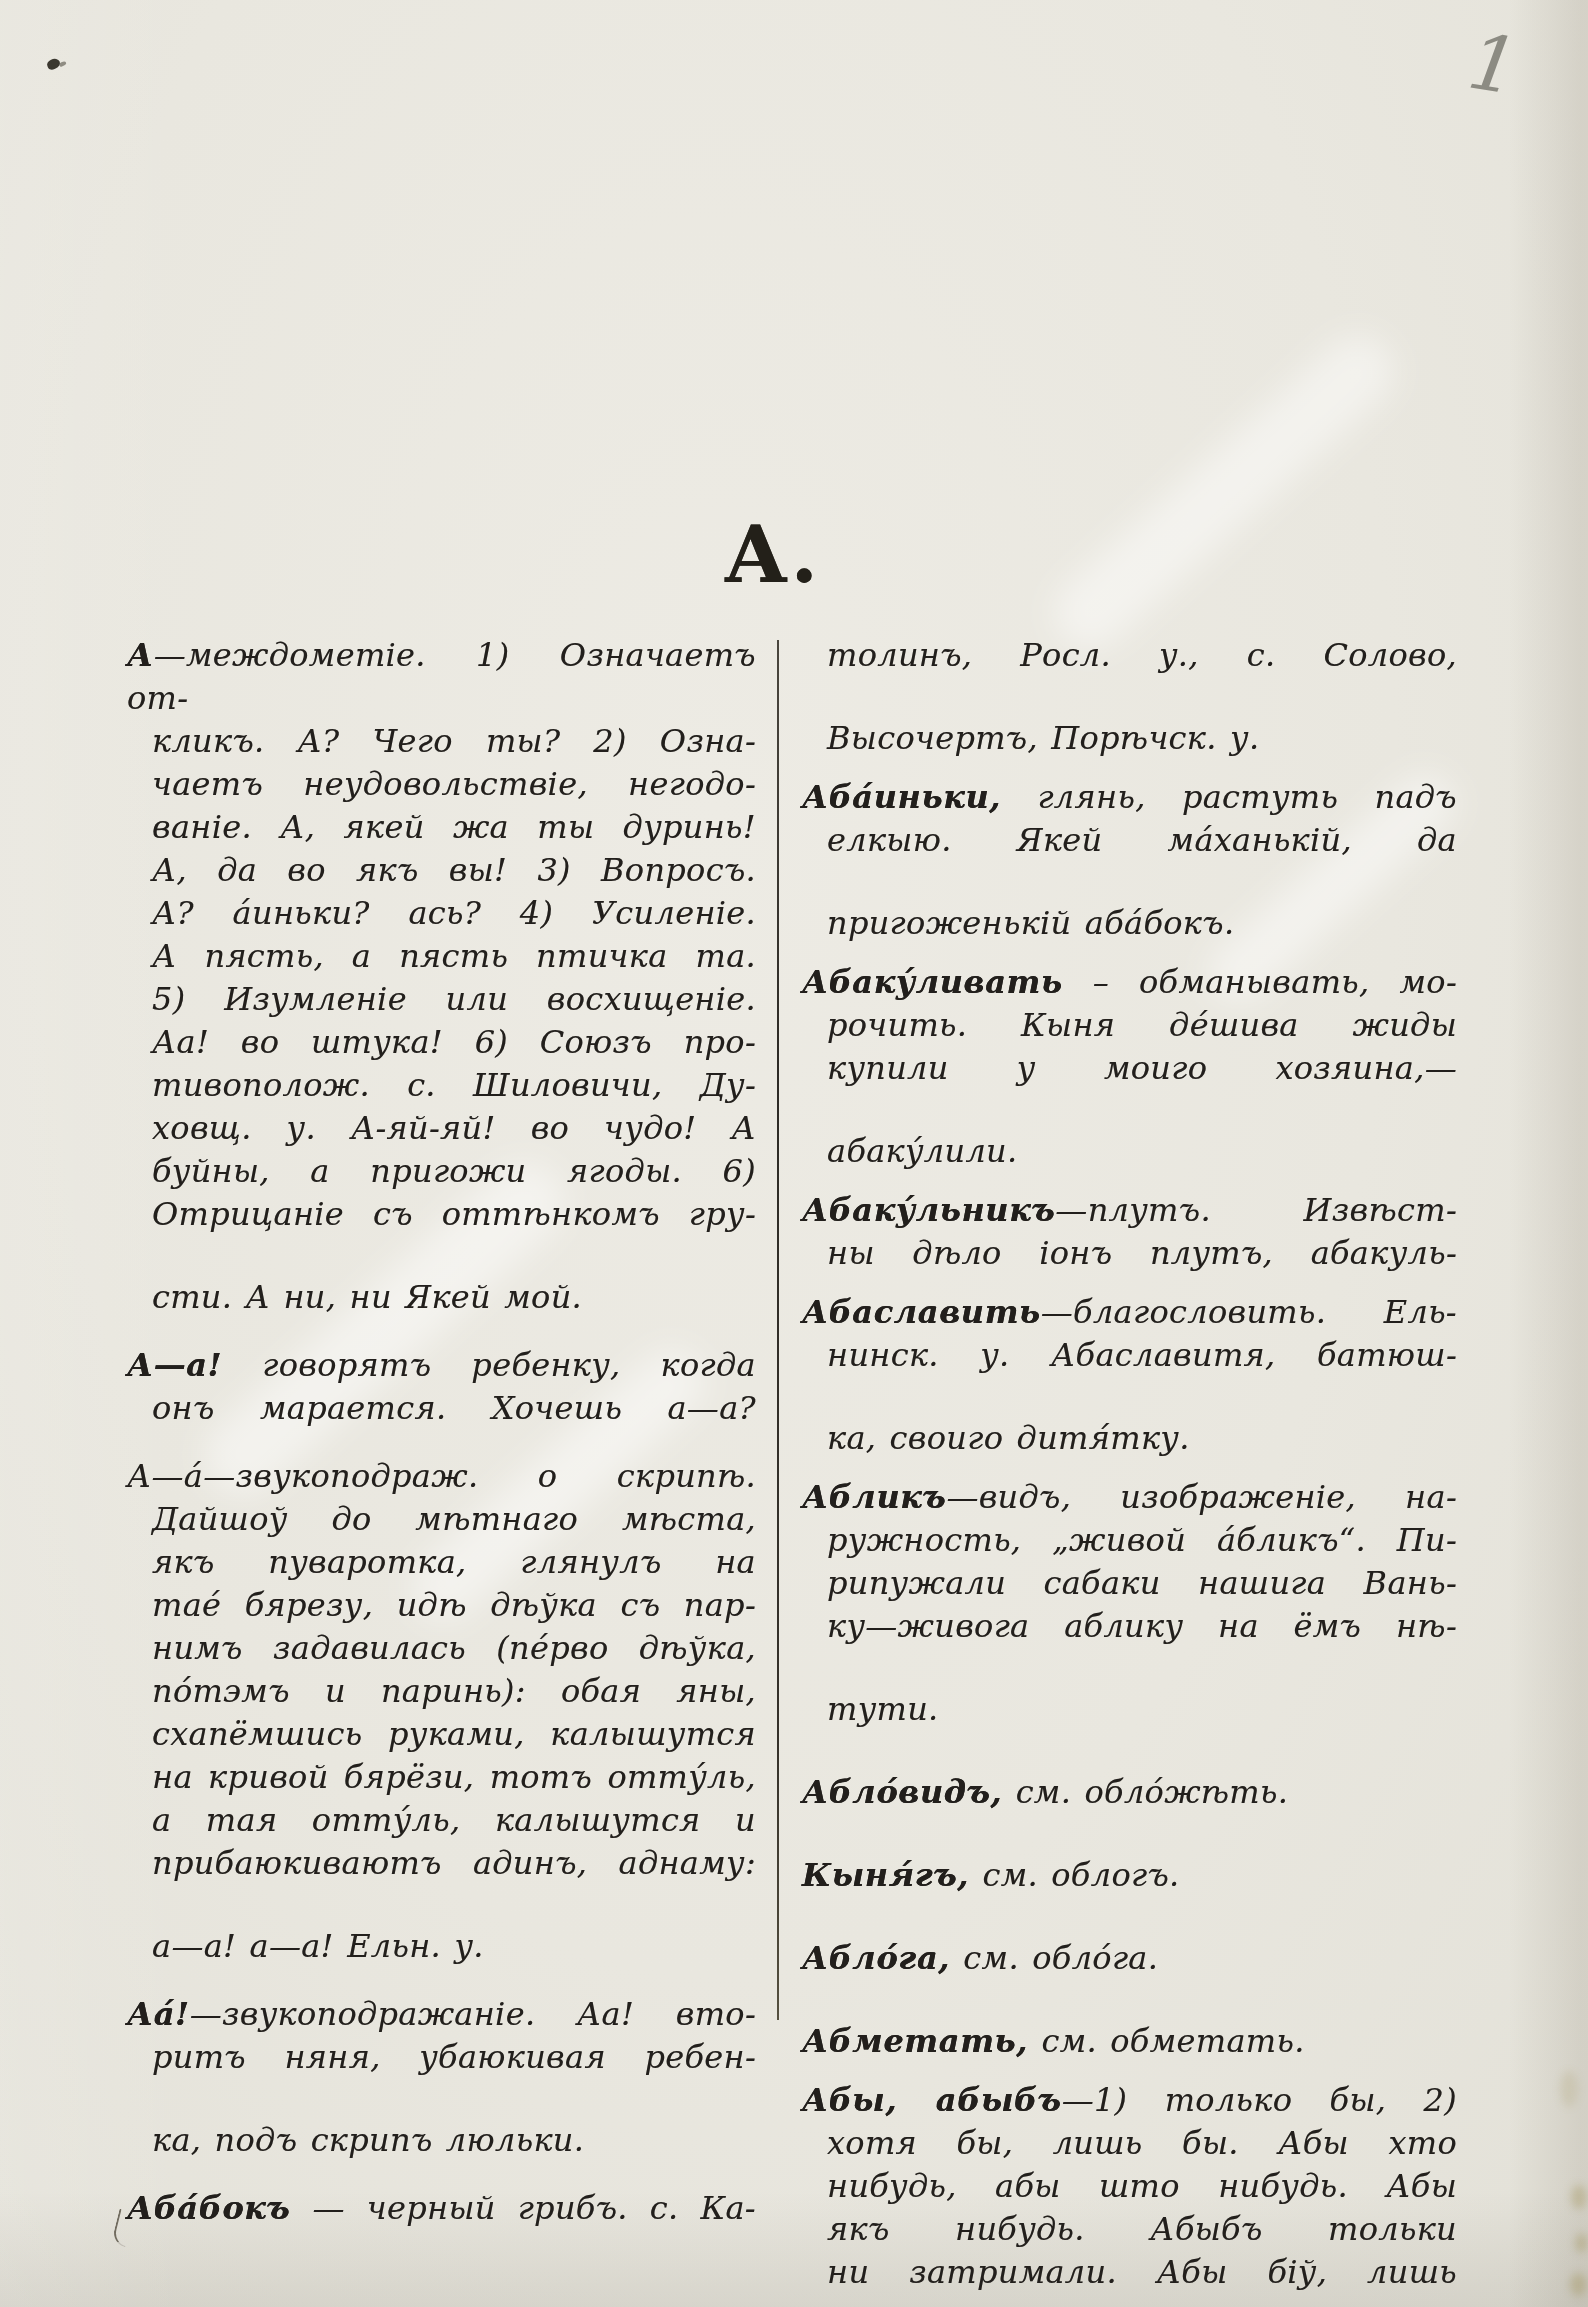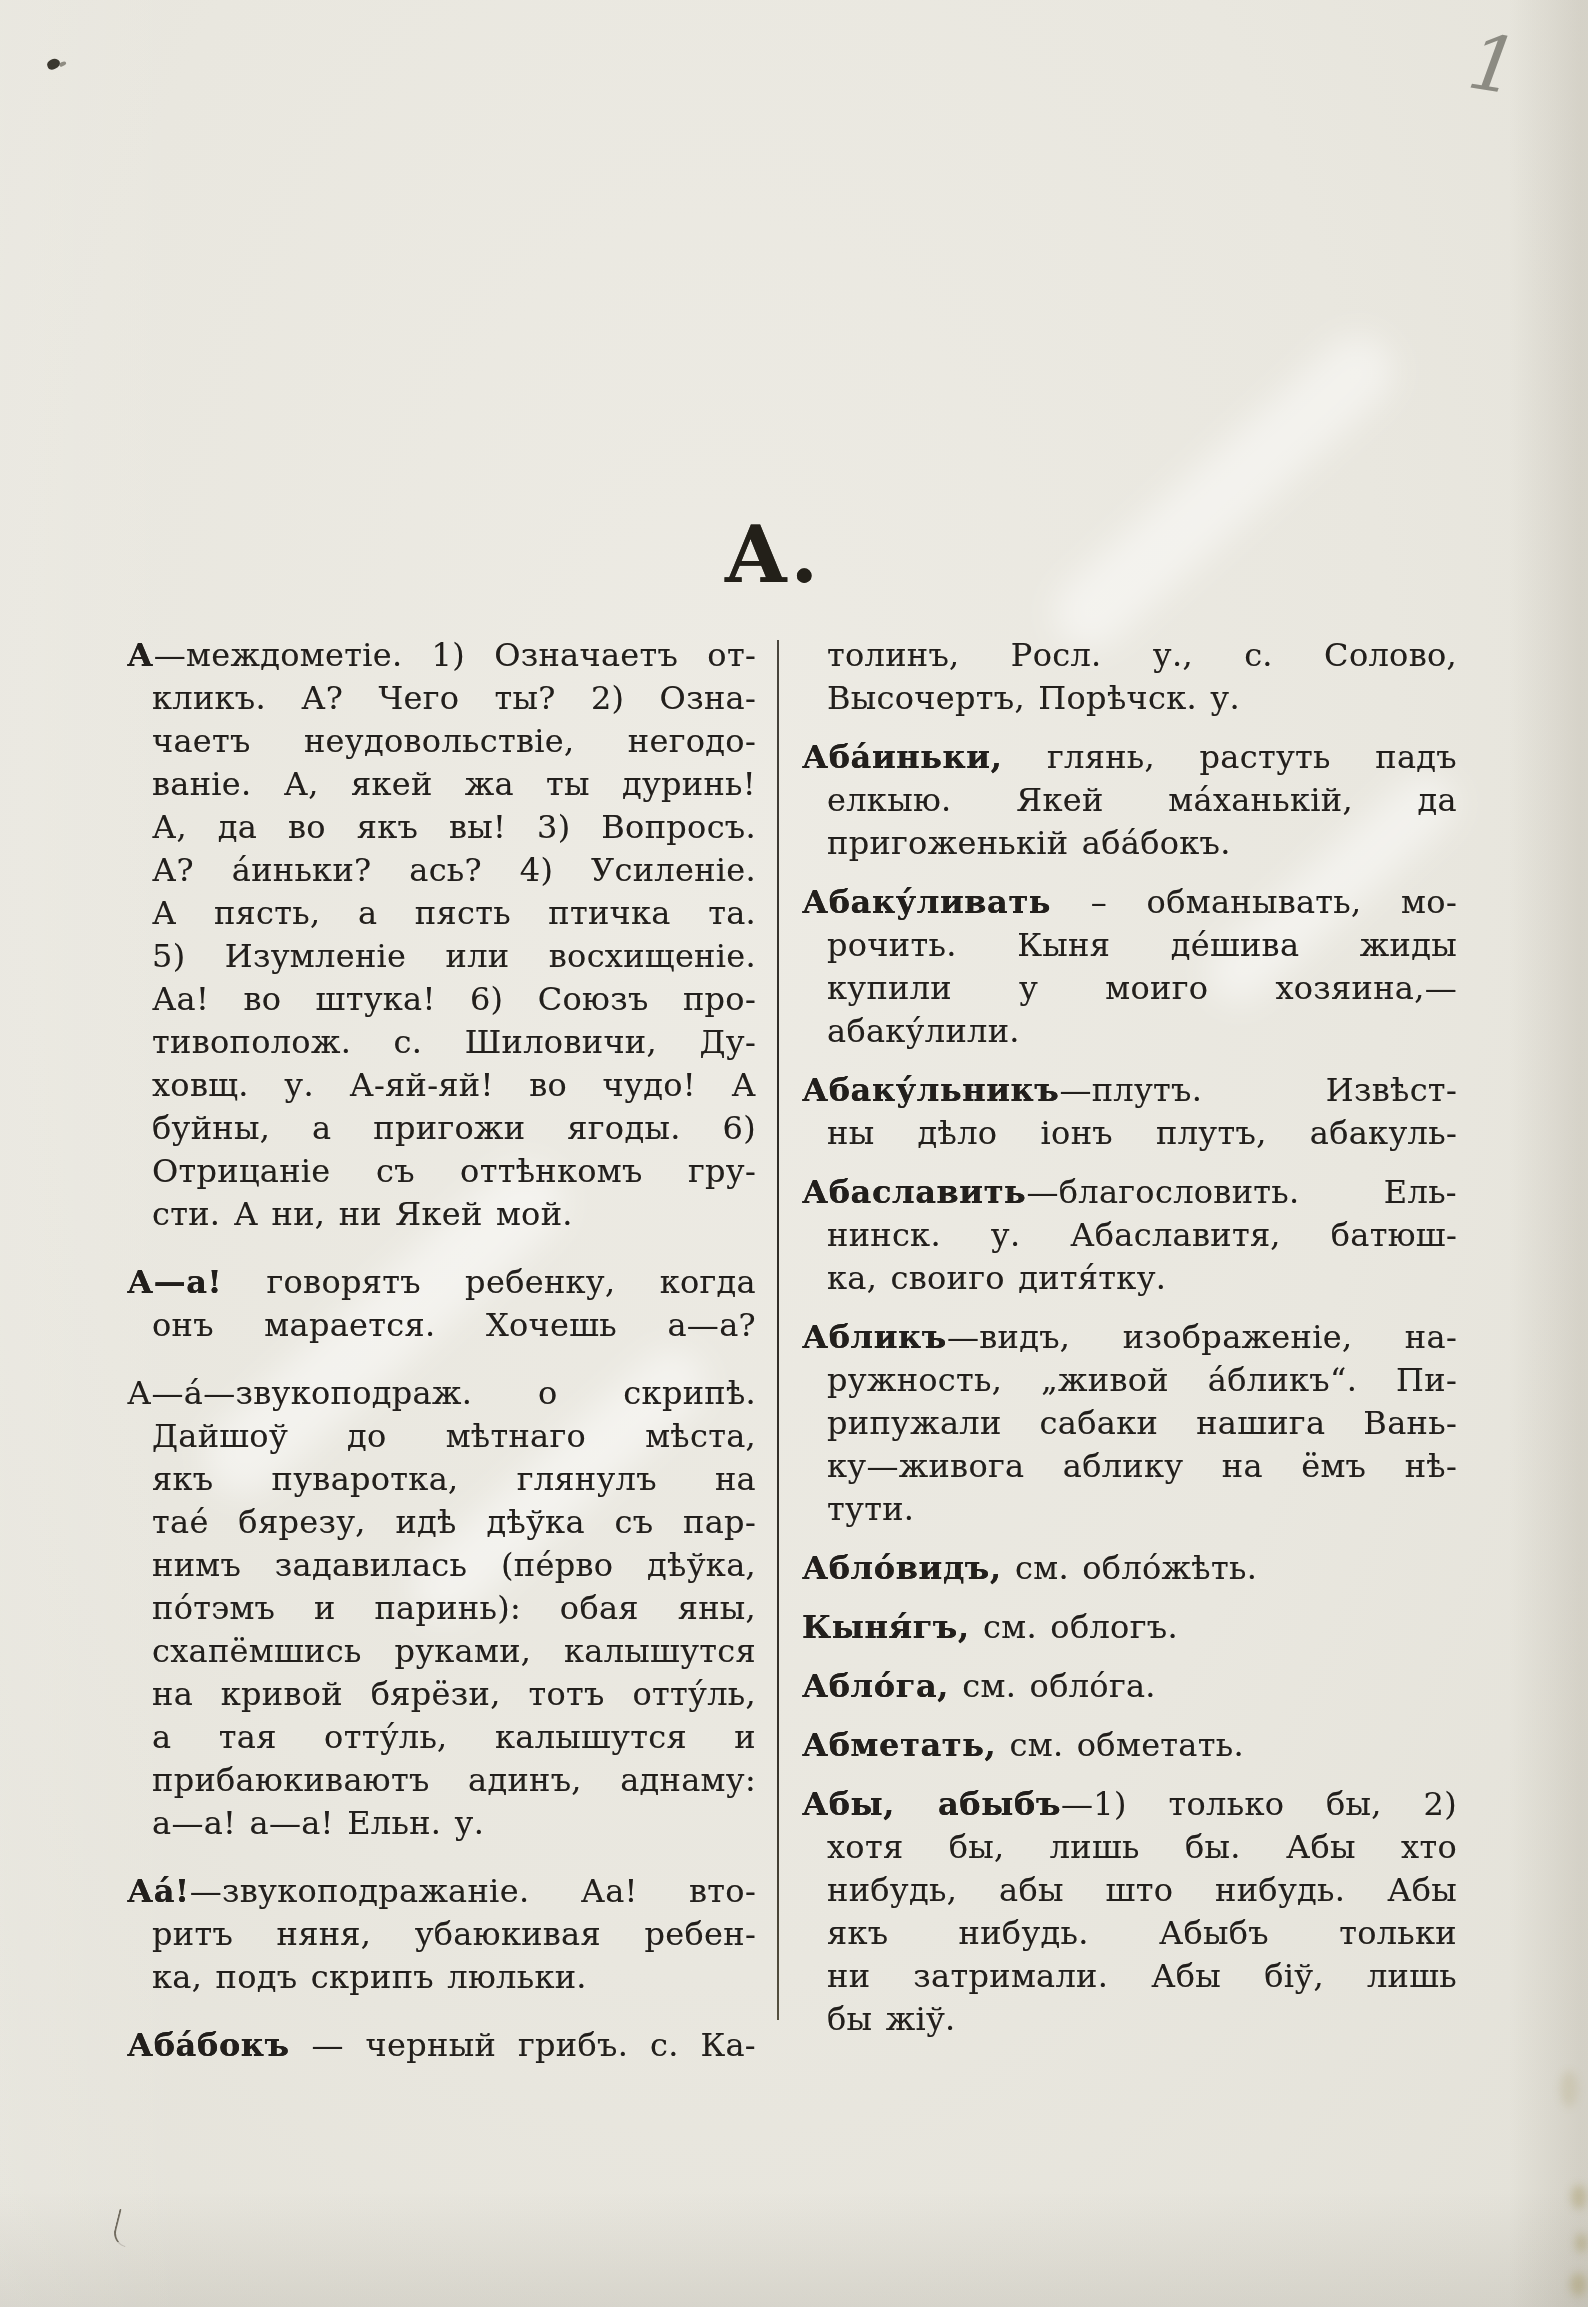--- a/index.html
+++ b/index.html
@@ -35,29 +35,29 @@
     font-style:italic;transform:rotate(9deg);
     font-family:"DejaVu Serif","Liberation Serif",serif;
   }
   .divider{
     position:absolute;left:777px;top:640px;width:1.8px;height:1380px;
     background:linear-gradient(to bottom,#4a463e, #2e2b26 30%, #35312a 80%, #55503f);
   }
   .col{position:absolute;top:634px;color:#221f1c;}
   .col-left{left:127px;width:629px;}
   .col-right{left:802px;width:655px;}
-  .entry{margin:0 0 25px 0;}
+  .entry{margin:0 0 25px 0;font-style:italic;}
   .col-right .entry{margin-bottom:16px;}
   .line{
     font-size:32px;line-height:43px;letter-spacing:0.3px;word-spacing:0.09em;
     text-align:justify;text-align-last:justify;
     text-shadow:0 0 0.6px rgba(30,26,20,0.35);
     white-space:normal;
   }
-  .line.nj{text-align:left;text-align-last:left;}
+  .line.nj{text-align:left;text-align-last:left;margin-top:40px;}
   .line.indent{padding-left:25px;}
   .line b{font-weight:bold;letter-spacing:0.6px;text-shadow:0 0 0.6px rgba(20,18,14,0.9);}
 
   
   .speck{position:absolute;left:47px;top:59px;width:13.2px;height:9.6px;
     background:#3b382f;border-radius:50% 60% 55% 45%;transform:rotate(-24deg);
     box-shadow:8.4px 3.6px 0 -3px rgba(70,65,55,0.55);}
   .pen-stroke{position:absolute;left:115px;top:2210px;width:13.2px;height:35px;
     border-left:2.4px solid rgba(75,68,55,0.75);border-bottom:1.2px solid rgba(75,68,55,0.2);
     border-radius:0 0 0 28px;transform:rotate(14deg);}

